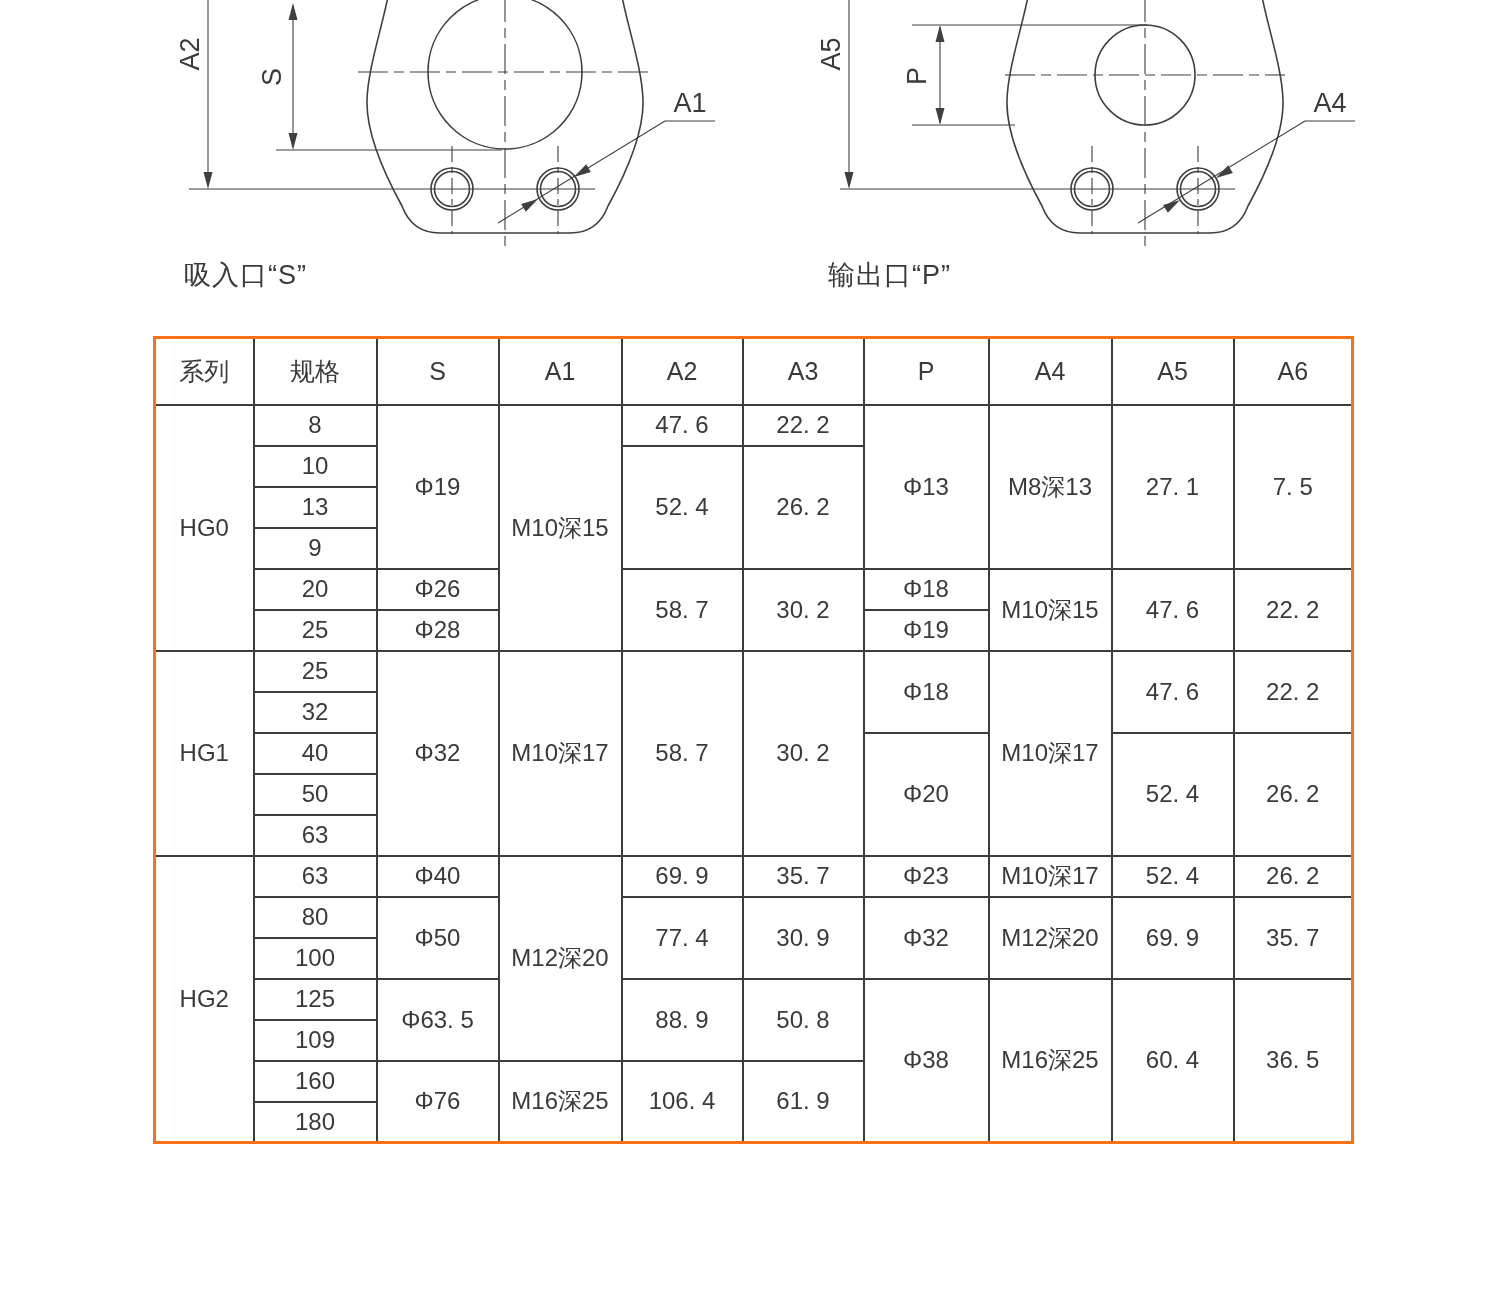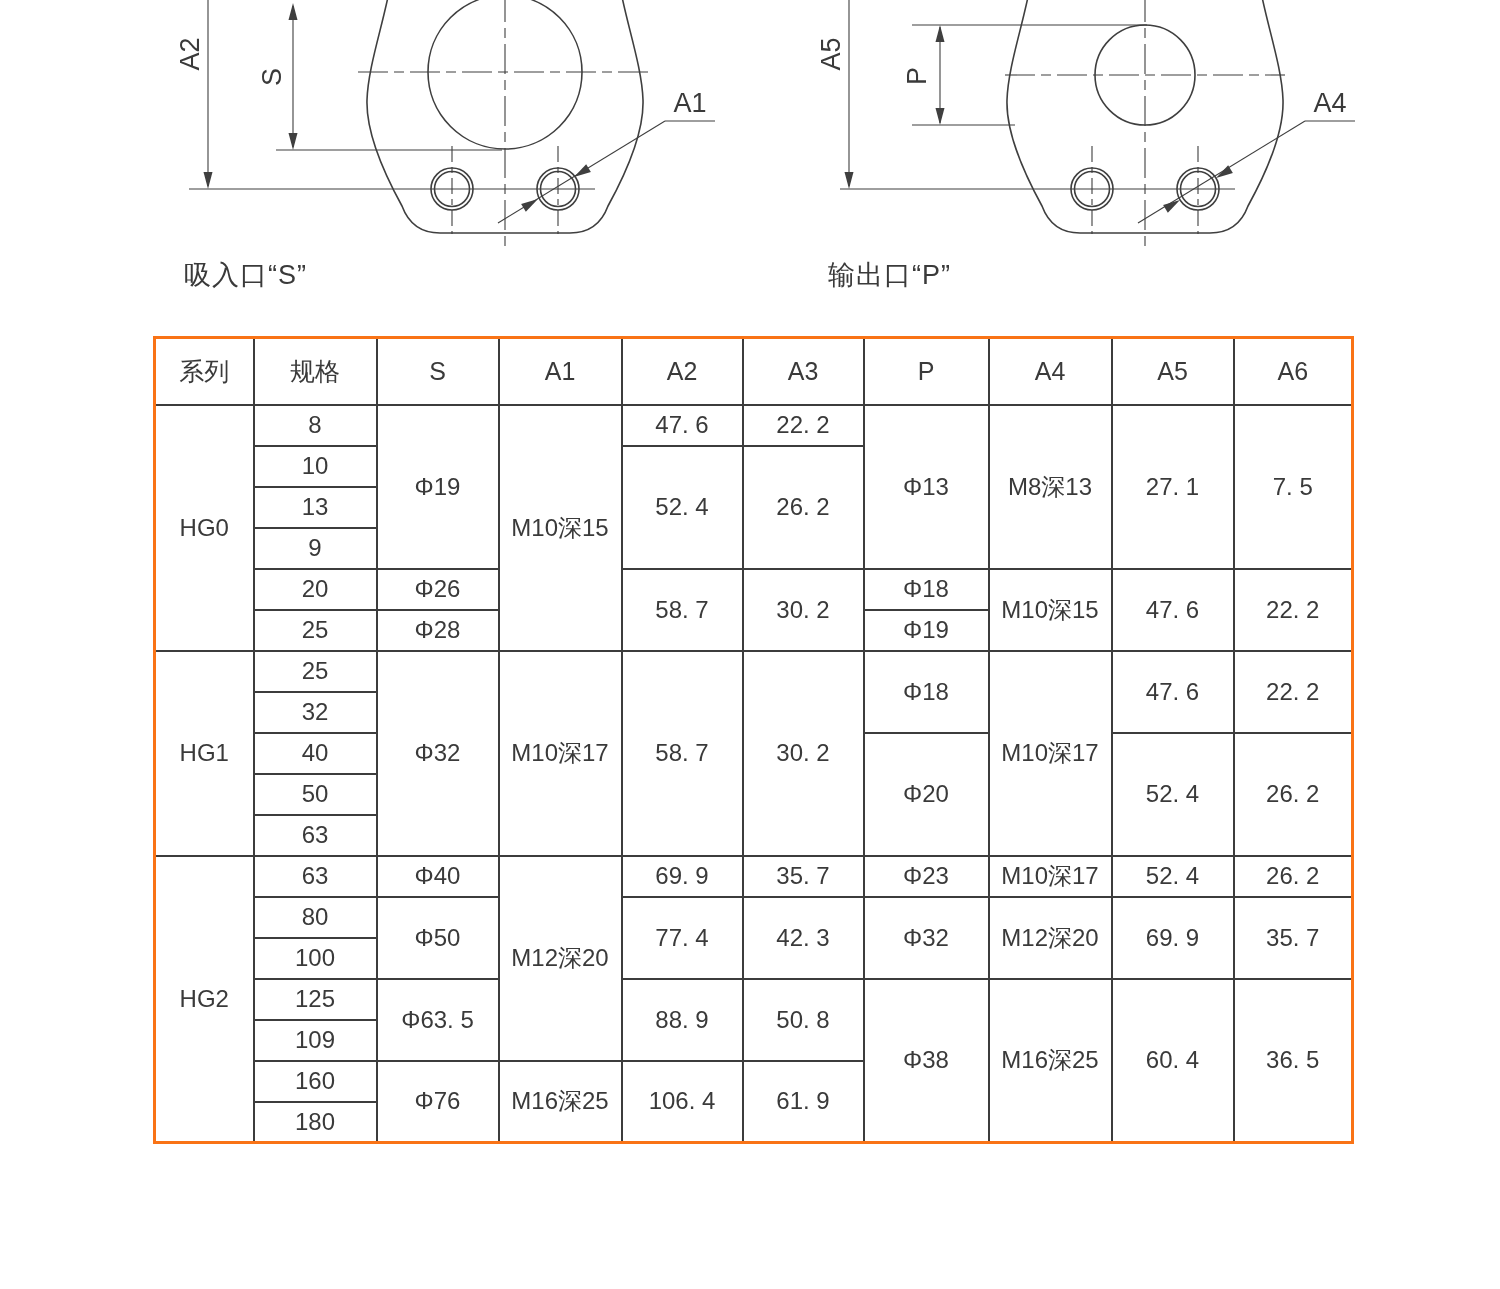--- a/index.html
+++ b/index.html
@@ -197,21 +197,21 @@
         <td>35. 7</td>
         <td>Φ23</td>
         <td>M10深17</td>
         <td>52. 4</td>
         <td>26. 2</td>
       </tr>
       <tr>
         <td>80</td>
         <td rowspan="2">Φ50</td>
         <td rowspan="2">77. 4</td>
-        <td rowspan="2">42. 3</td>
+        <td rowspan="2">30. 9</td>
         <td rowspan="2">Φ32</td>
         <td rowspan="2">M12深20</td>
         <td rowspan="2">69. 9</td>
         <td rowspan="2">35. 7</td>
       </tr>
       <tr>
         <td>100</td>
       </tr>
       <tr>
         <td>125</td>

